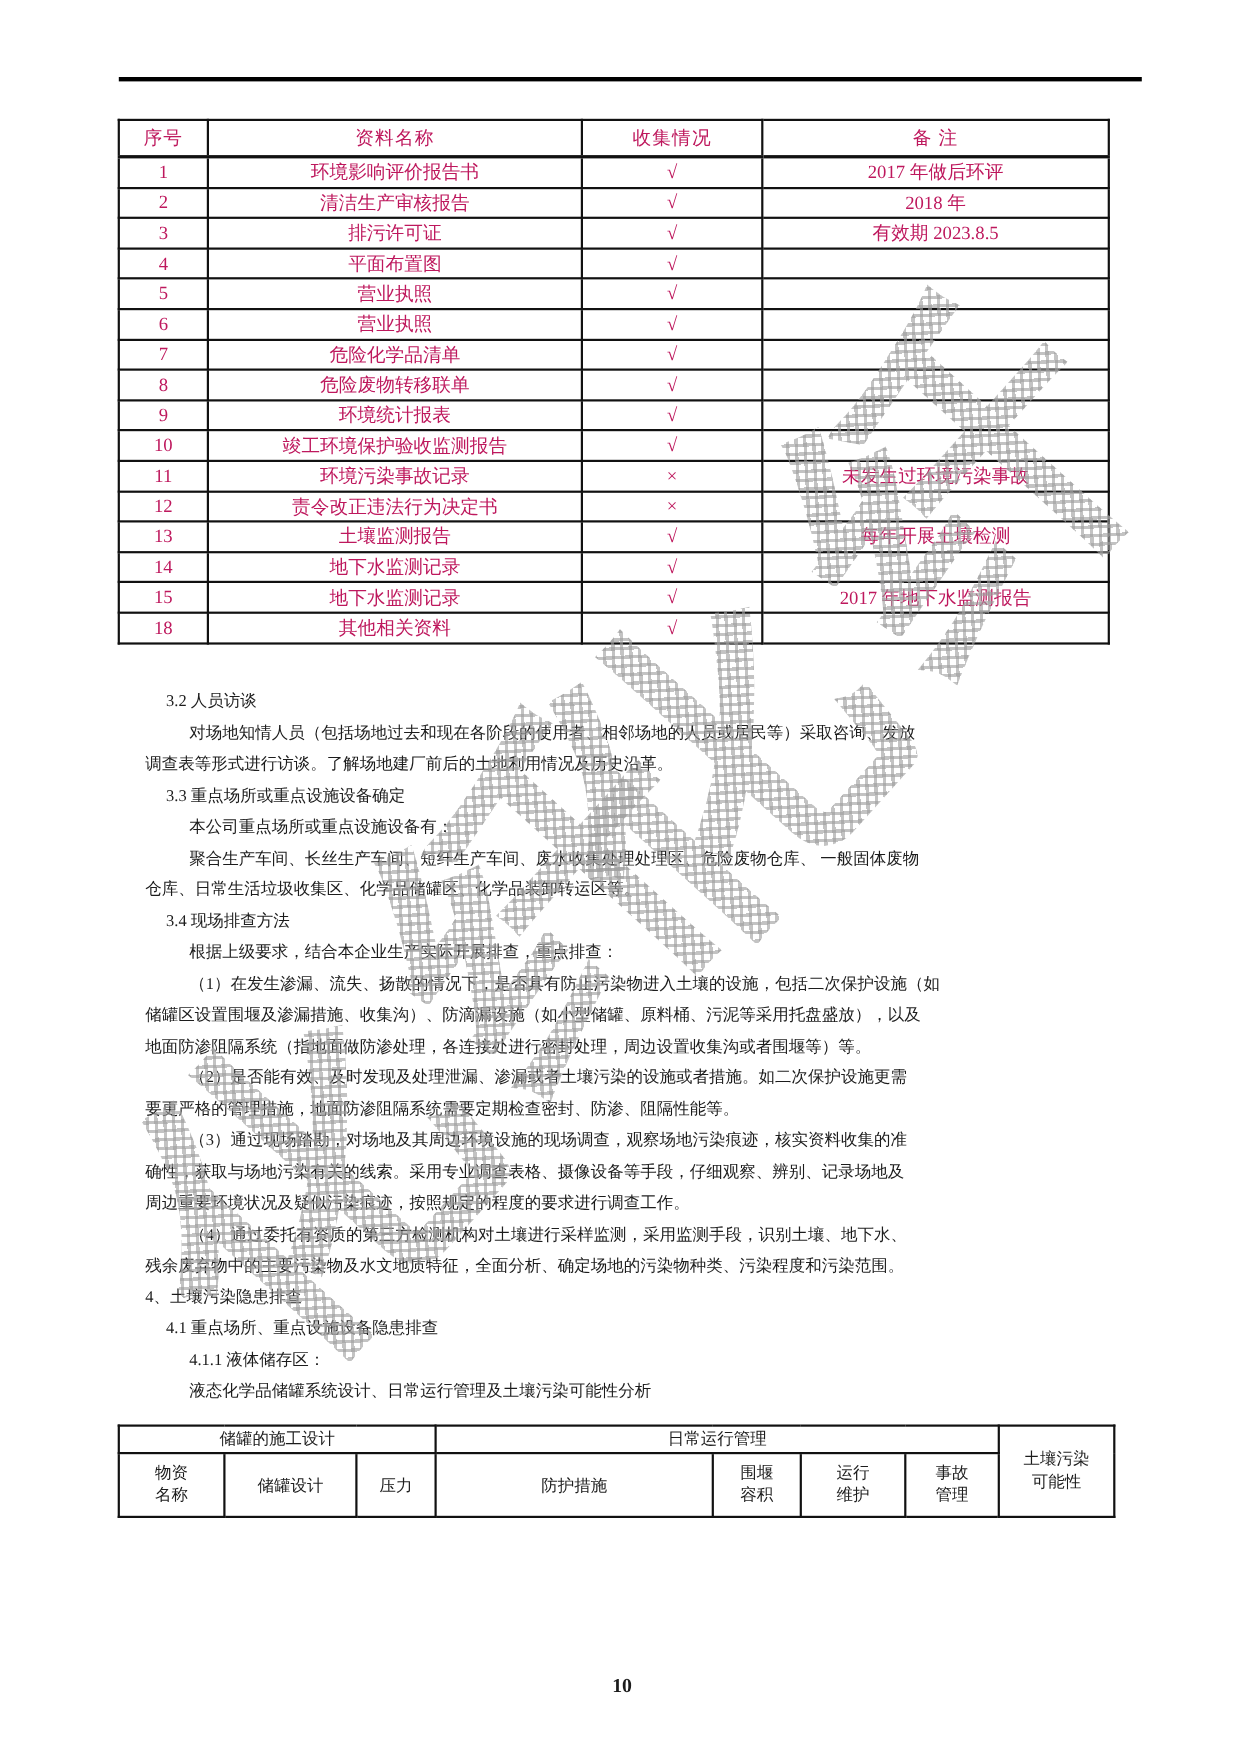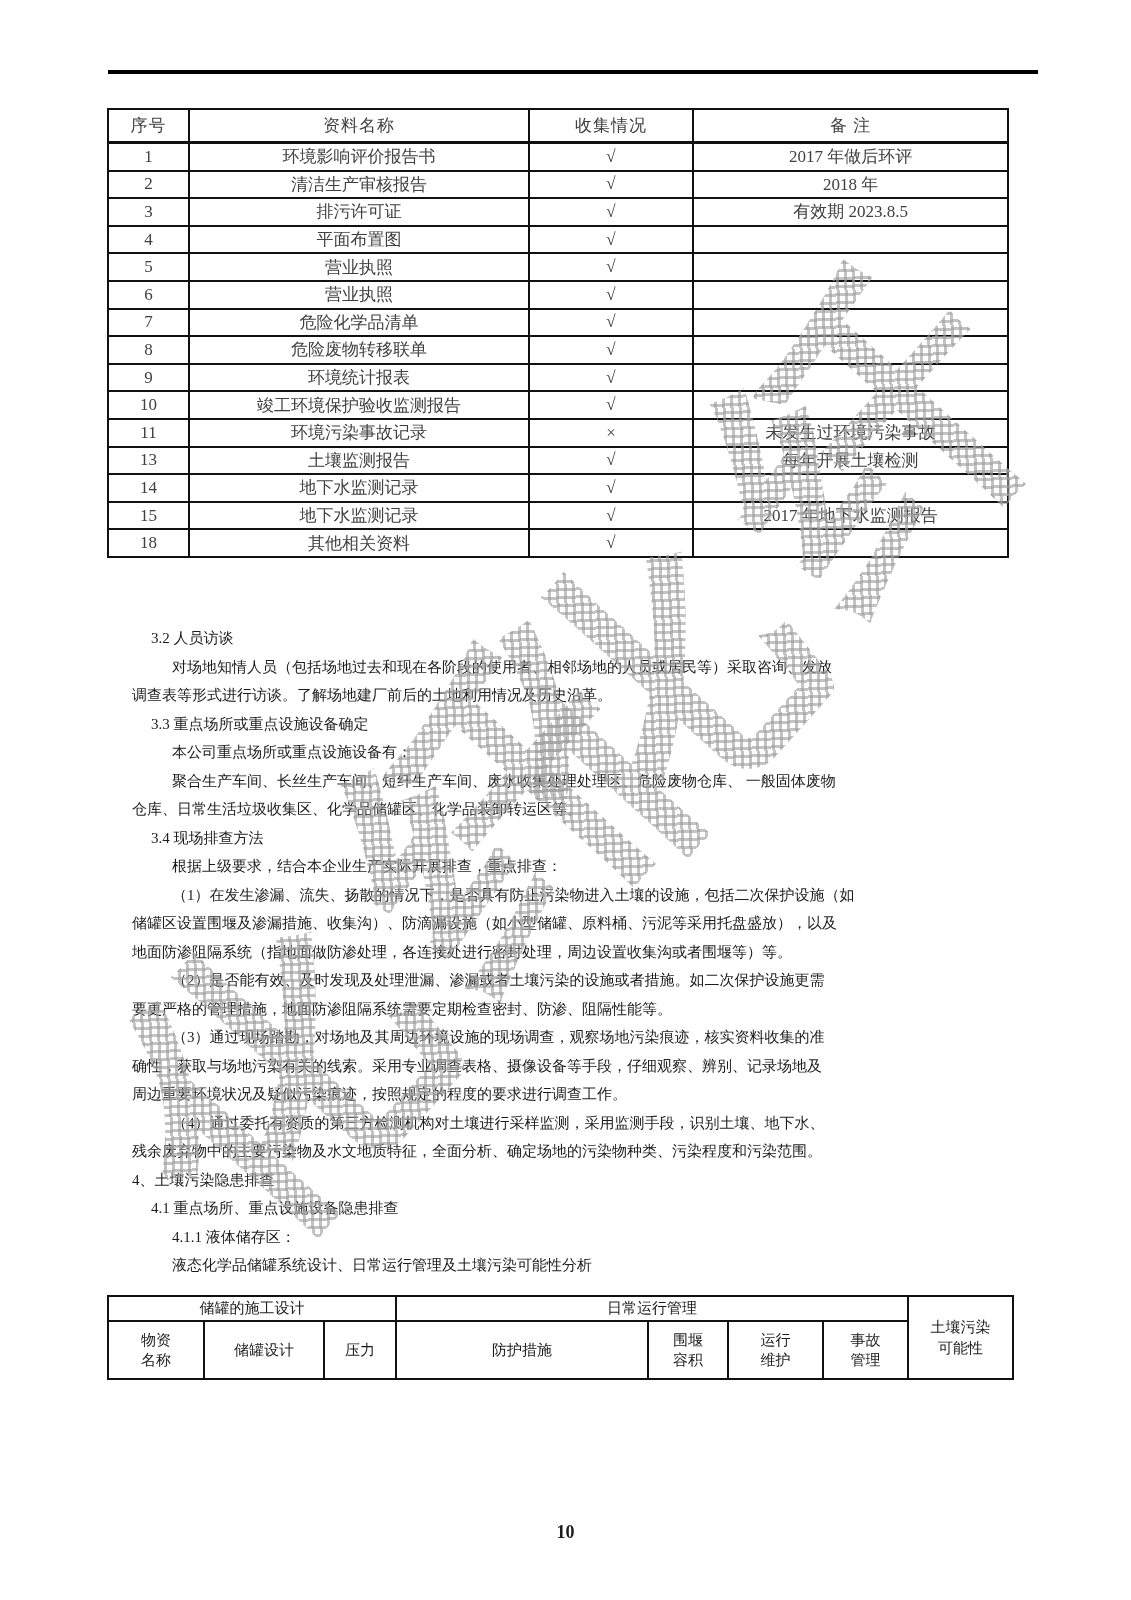--- a/index.html
+++ b/index.html
@@ -13,21 +13,21 @@
   }
   
   .top-rule{
     position:absolute;left:108px;top:70px;width:930px;height:4px;
     background:#000;
   }
   
   .t1{
     position:absolute;left:107px;top:108px;width:900px;
     border-collapse:collapse;table-layout:fixed;
-    font-size:17px;color:#404040;
+    font-size:17px;color:#be185d;
   }
   .t1 th,.t1 td{
     border:2px solid #111;
     text-align:center;vertical-align:middle;
     padding:0 4px;overflow:hidden;white-space:nowrap;
     font-weight:normal;
   }
   .t1 thead th{height:31px;border-bottom:3px solid #111;letter-spacing:1px;}
   .t1 tbody td{height:25.6px;}
   
@@ -164,20 +164,26 @@
           <td>10</td>
           <td>竣工环境保护验收监测报告</td>
           <td>√</td>
           <td></td>
         </tr>
       <tr>
           <td>11</td>
           <td>环境污染事故记录</td>
           <td>×</td>
           <td>未发生过环境污染事故</td>
+        </tr>
+      <tr>
+          <td>12</td>
+          <td>责令改正违法行为决定书</td>
+          <td>×</td>
+          <td></td>
         </tr>
       <tr>
           <td>13</td>
           <td>土壤监测报告</td>
           <td>√</td>
           <td>每年开展土壤检测</td>
         </tr>
       <tr>
           <td>14</td>
           <td>地下水监测记录</td>

